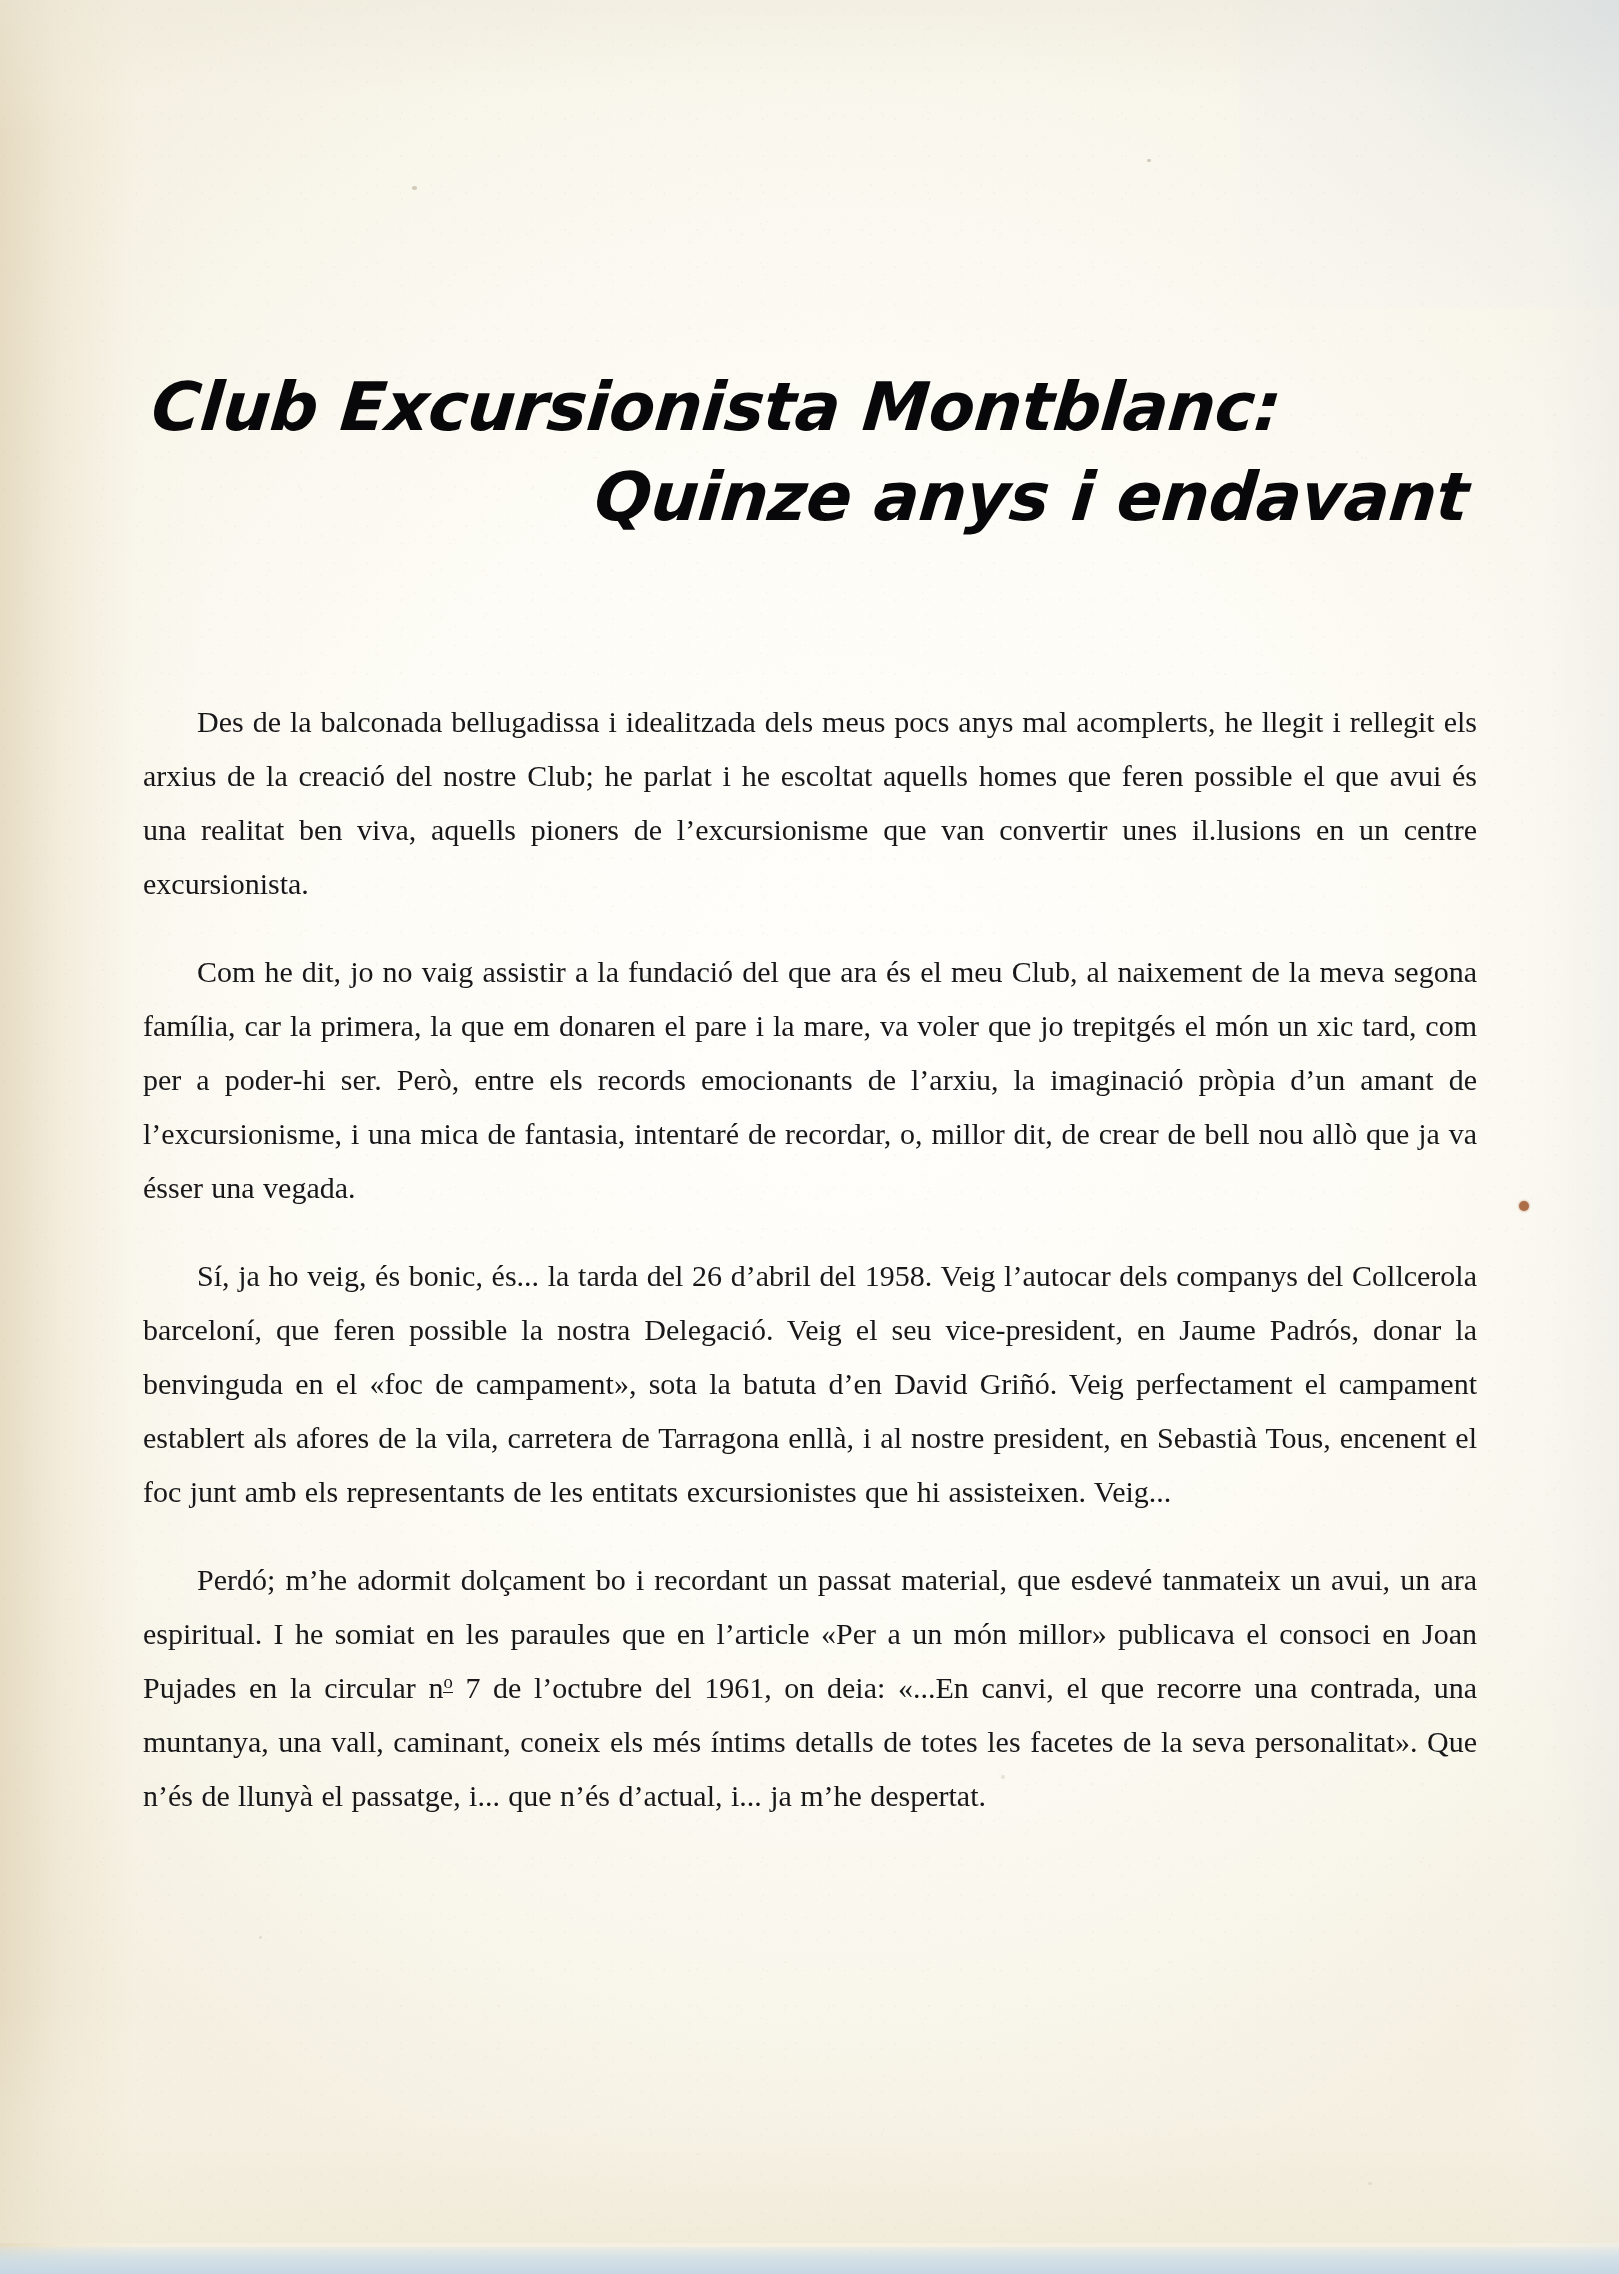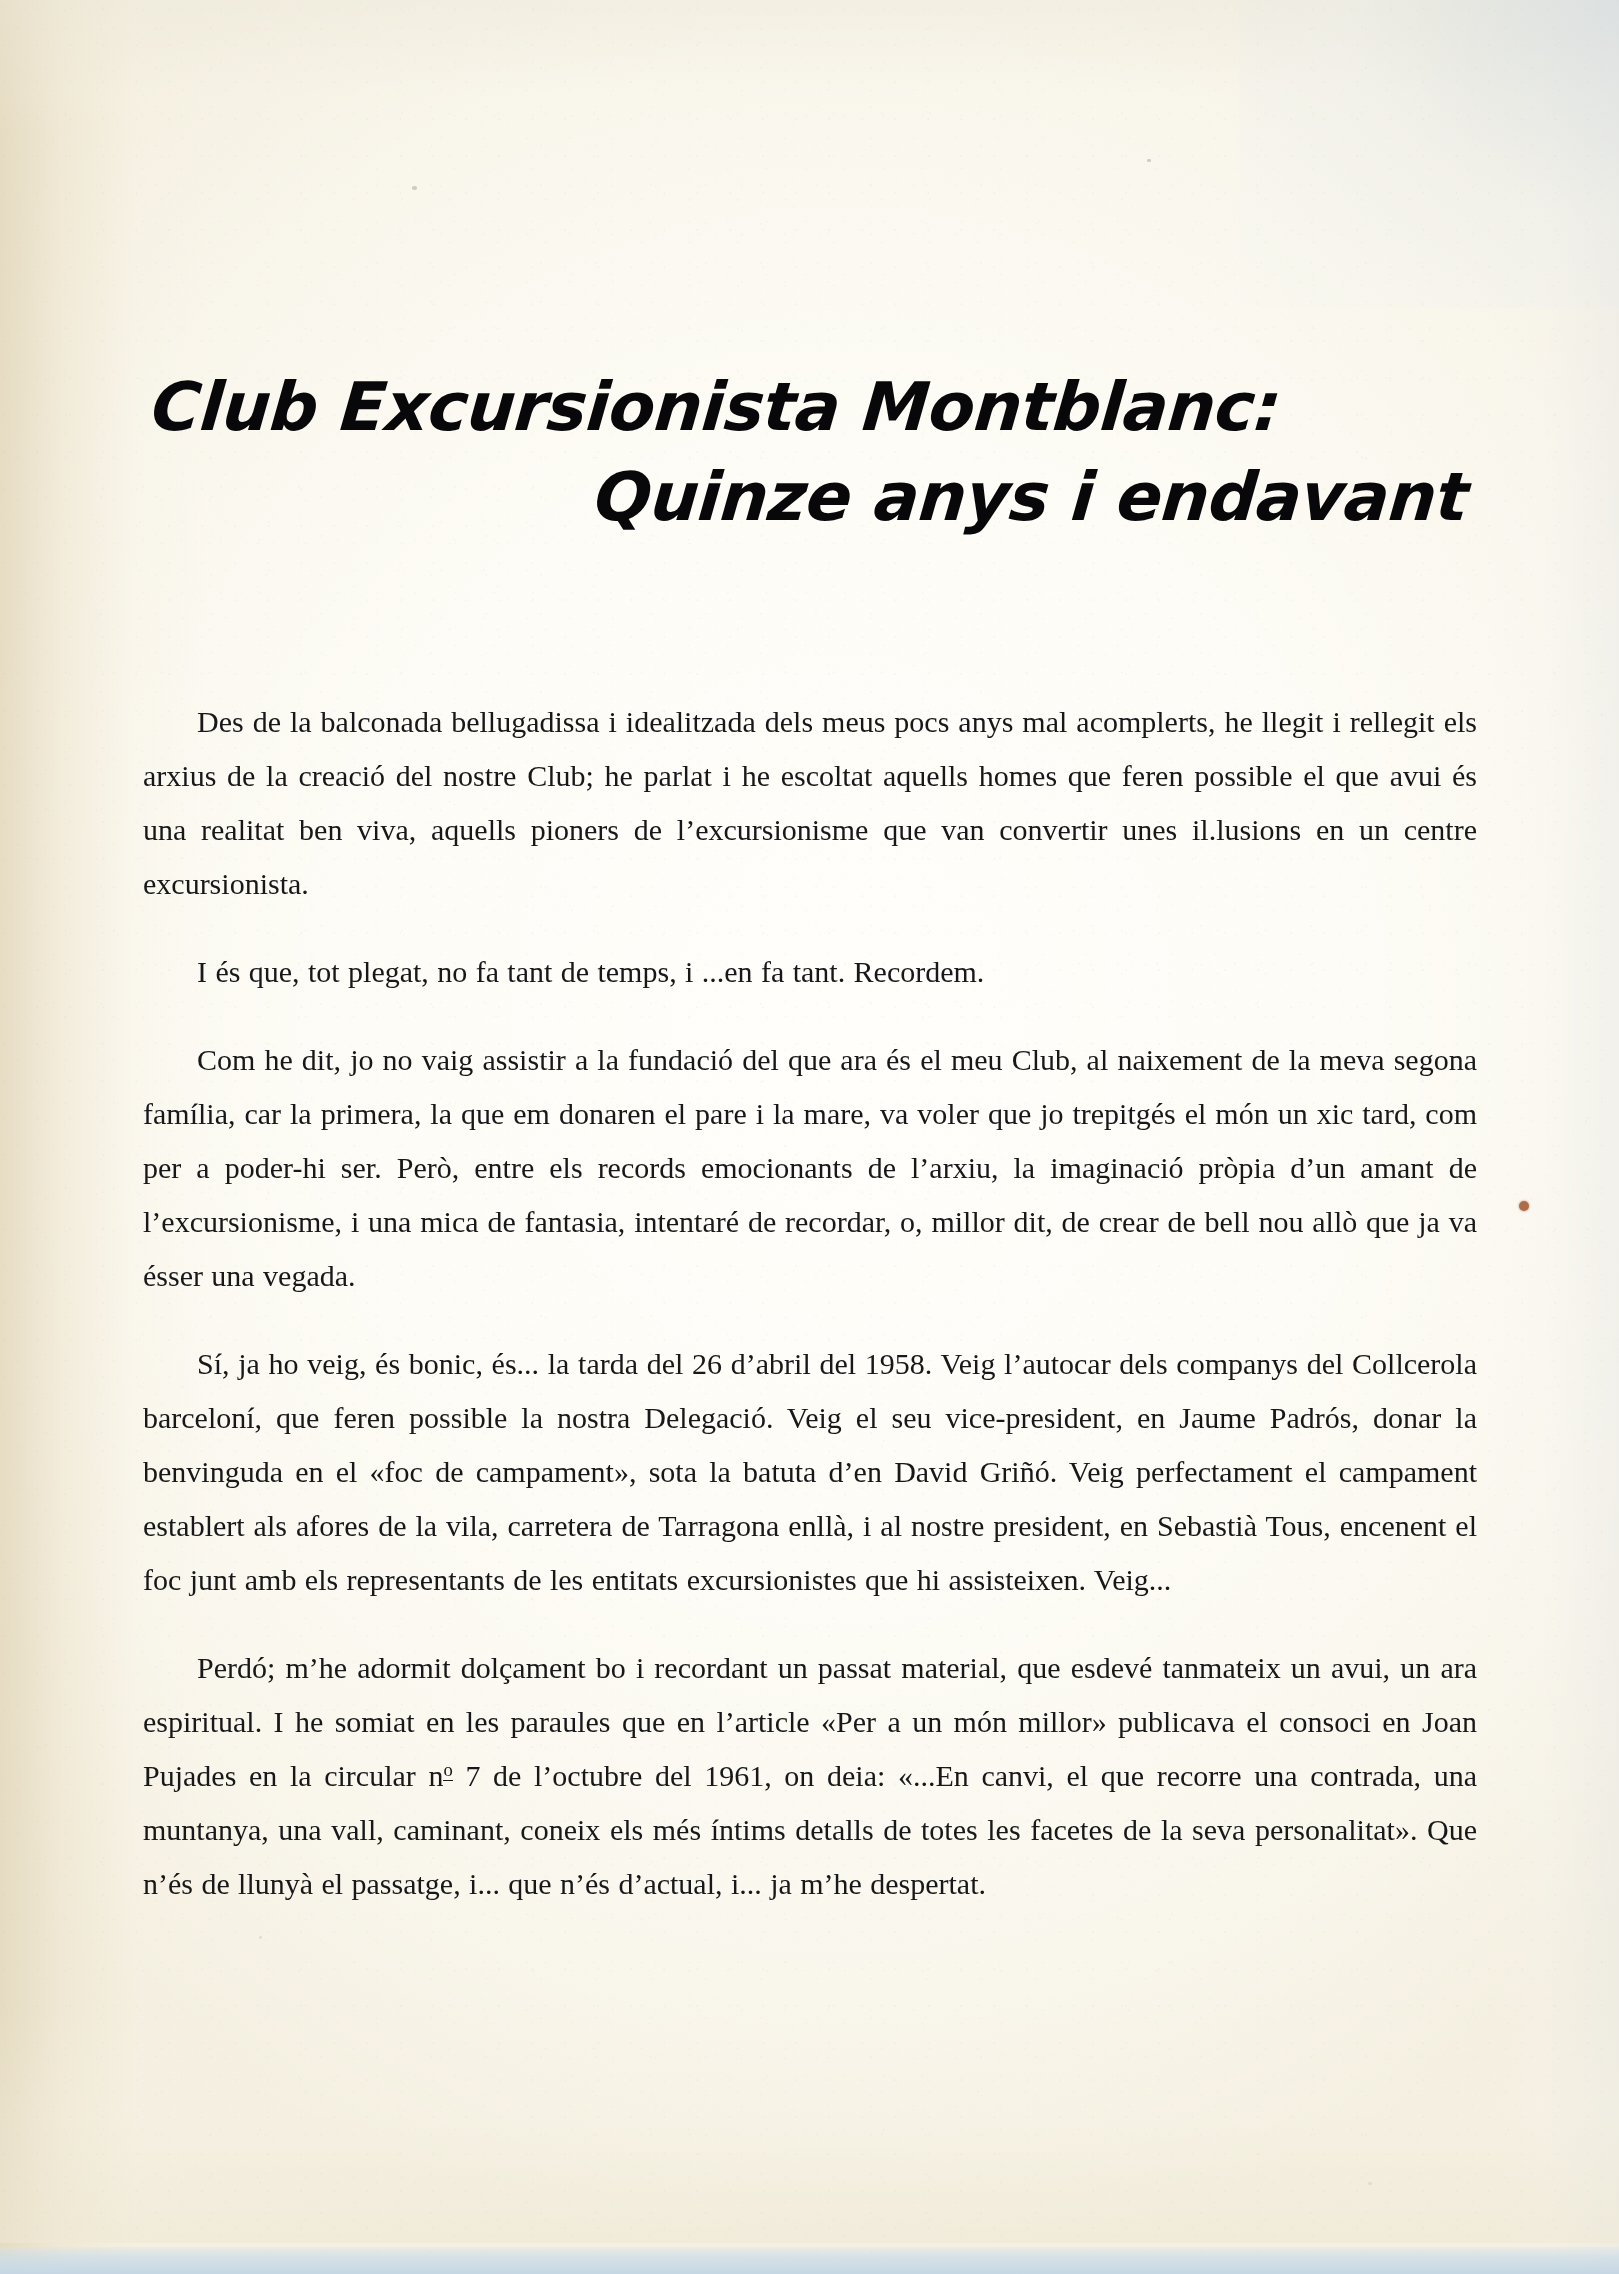--- a/index.html
+++ b/index.html
@@ -171,21 +171,20 @@
 
     <div class="title-block">
       <div class="title-line title-line-1">Club Excursionista Montblanc:</div>
       <div class="title-line title-line-2">Quinze anys i endavant</div>
     </div>
 
     <div class="body-block">
 
       <p class="para">Des de la balconada bellugadissa i idealitzada dels meus pocs anys mal acomplerts, he llegit i rellegit els arxius de la creació del nostre Club; he parlat i he escoltat aquells homes que feren possible el que avui és una realitat ben viva, aquells pioners de l’excursionisme que van convertir unes il.lusions en un centre excursionista.</p>
 
-      <p class="para">I és que, tot plegat, no fa tant de temps, i ...en fa tant. Recordem.</p>
 
       <p class="para">Com he dit, jo no vaig assistir a la fundació del que ara és el meu Club, al naixement de la meva segona família, car la primera, la que em donaren el pare i la mare, va voler que jo trepitgés el món un xic tard, com per a poder-hi ser. Però, entre els records emocionants de l’arxiu, la imaginació pròpia d’un amant de l’excursionisme, i una mica de fantasia, intentaré de recordar, o, millor dit, de crear de bell nou allò que ja va ésser una vegada.</p>
 
       <p class="para">Sí, ja ho veig, és bonic, és... la tarda del 26 d’abril del 1958. Veig l’autocar dels companys del Collcerola barceloní, que feren possible la nostra Delegació. Veig el seu vice-president, en Jaume Padrós, donar la benvinguda en el «foc de campament», sota la batuta d’en David Griñó. Veig perfectament el campament establert als afores de la vila, carretera de Tarragona enllà, i al nostre president, en Sebastià Tous, encenent el foc junt amb els representants de les entitats excursionistes que hi assisteixen. Veig...</p>
 
       <p class="para"><span>Perdó; m’he adormit dolçament bo i recordant un passat material, que esdevé tanmateix un avui, un ara espiritual. I he somiat en les paraules que en l’article «Per a un món millor» publicava el consoci en Joan Pujades en la circular n</span><span class="numero"><sup>o</sup></span><span> 7 de l’octubre del 1961, on deia: «...En canvi, el que recorre una contrada, una muntanya, una vall, caminant, coneix els més íntims detalls de totes les facetes de la seva personalitat». Que n’és de llunyà el passatge, i... que n’és d’actual, i... ja m’he despertat.</span></p>
 
     </div>
   </div>
 

